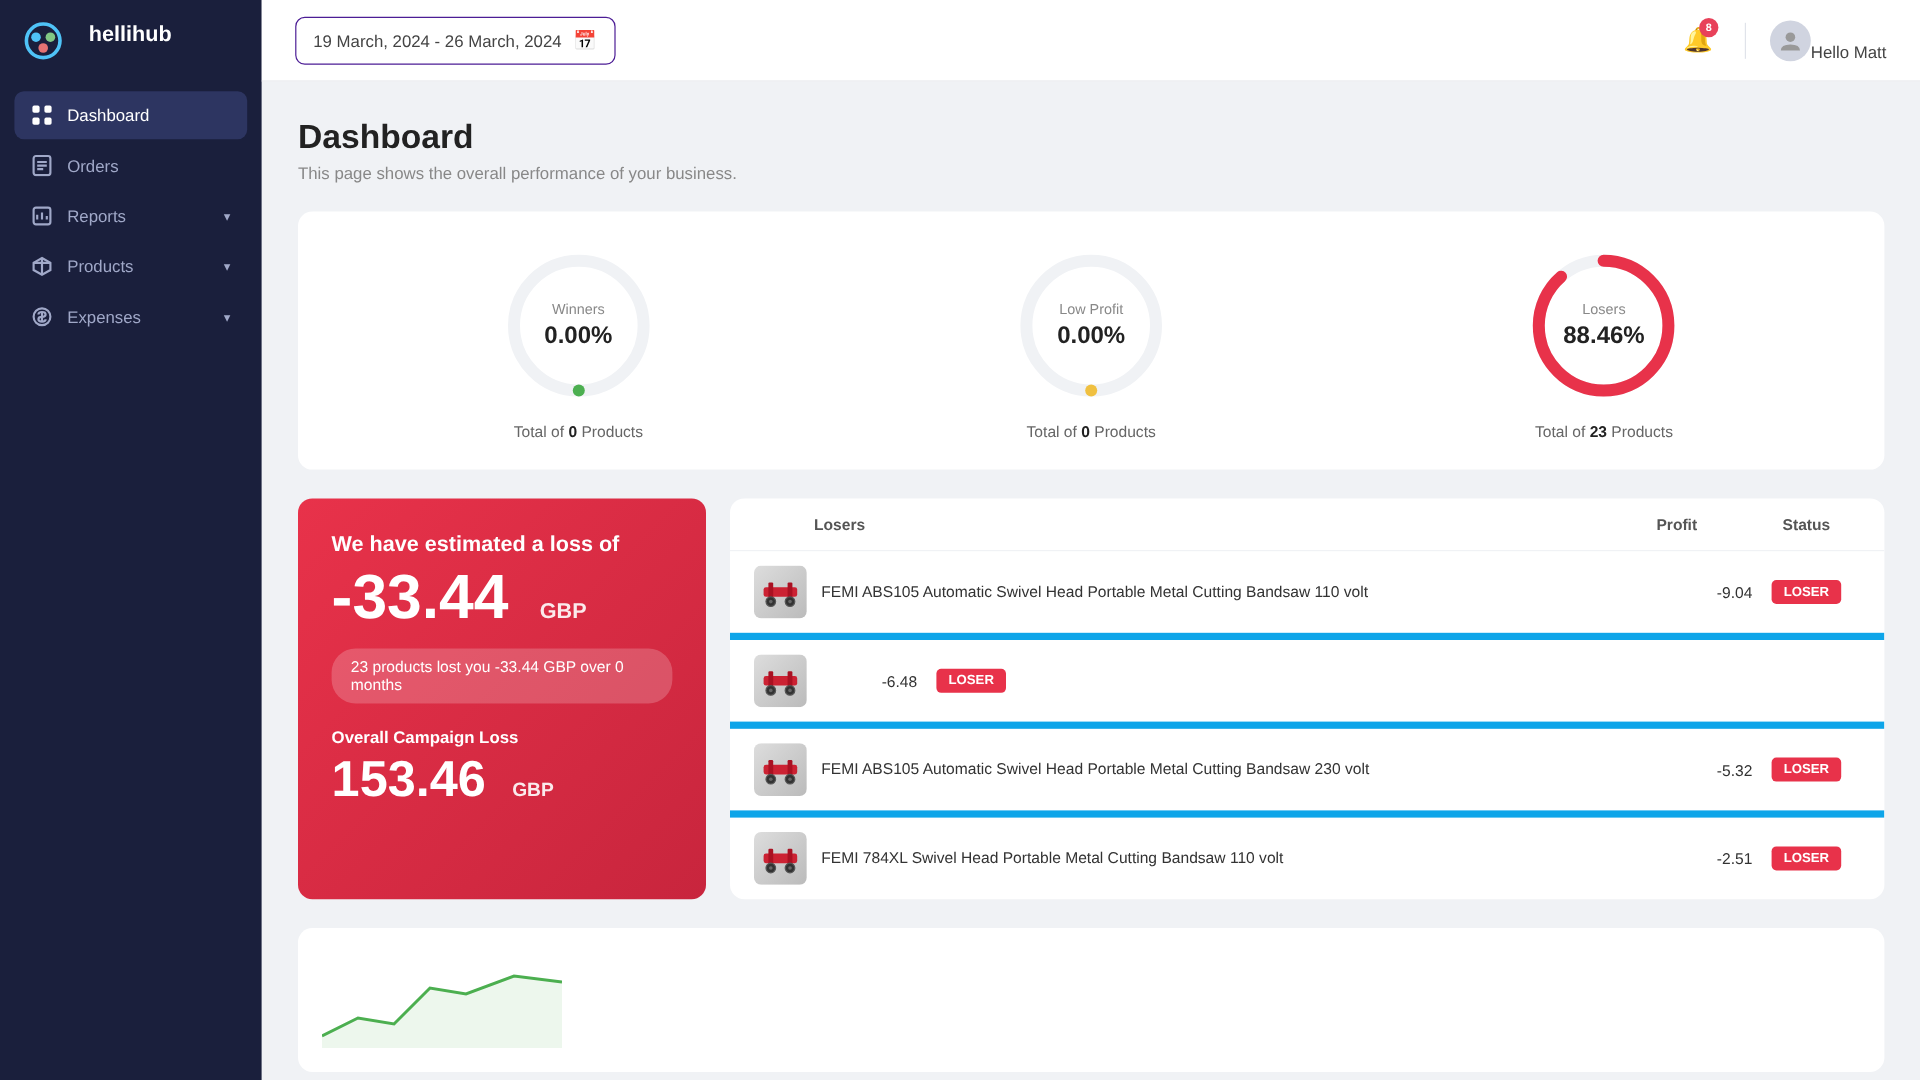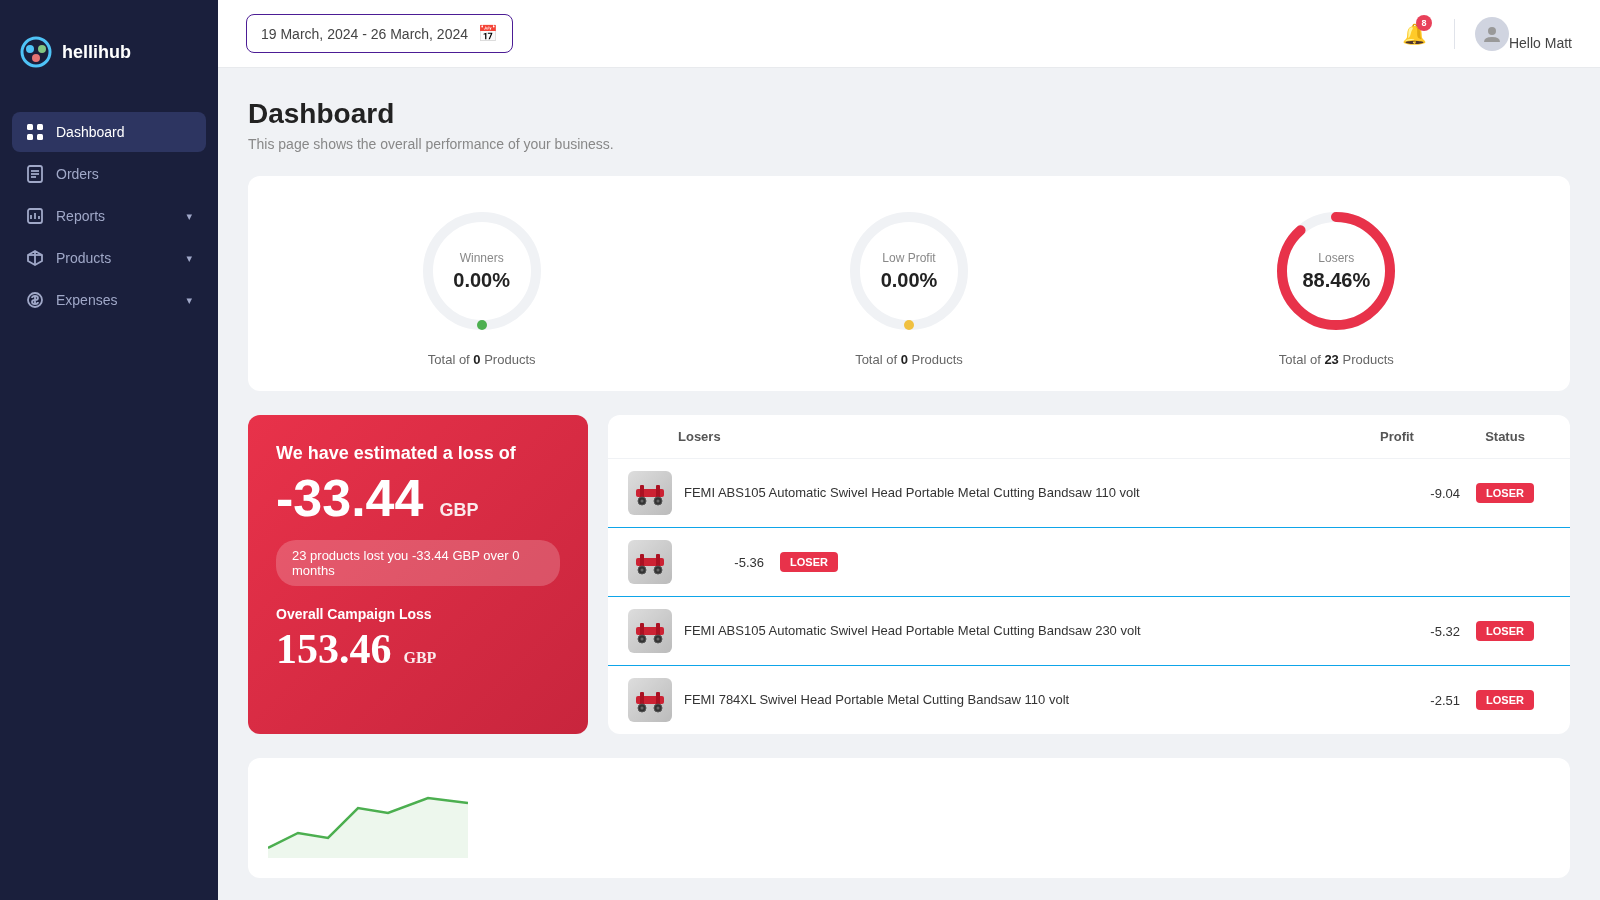--- a/index.html
+++ b/index.html
@@ -9,23 +9,22 @@
     .sidebar {
       width: 218px;
       min-width: 218px;
       background: #1a1f3c;
       display: flex;
       flex-direction: column;
       height: 100vh;
     }
     .sidebar-logo {
       display: flex;
-      align-items: center;
-      gap: 10px;
-      padding: 36px 20px;
+      gap: 22px;
+      padding: 18px 20px;
     }
     .logo-icon {
       width: 32px;
       height: 32px;
     }
     .logo-text {
       color: #fff;
       font-size: 18px;
       font-weight: 600;
     }
@@ -191,39 +190,38 @@
       border-radius: 12px;
       padding: 28px 28px;
       min-width: 340px;
       max-width: 340px;
       color: #fff;
     }
     .loss-intro { font-size: 18px; font-weight: 600; margin-bottom: 8px; }
     .loss-amount {
       display: flex;
       align-items: baseline;
-      gap: 16px;
+      gap: 26px;
       margin-bottom: 16px;
     }
     .loss-number { font-size: 52px; font-weight: 800; line-height: 1; }
     .loss-currency { font-size: 18px; font-weight: 600; opacity: 0.9; }
     .loss-desc-box {
       background: rgba(255,255,255,0.2);
       border-radius: 20px;
       padding: 8px 16px;
       font-size: 13px;
       margin-bottom: 20px;
       display: inline-block;
     }
     .campaign-label { font-size: 14px; font-weight: 600; margin-bottom: 6px; }
     .campaign-amount {
       display: flex;
       align-items: baseline;
-      gap: 12px;
-      font-family: Liberation Serif, serif;
+      gap: 22px;
     }
     .campaign-number { font-size: 42px; font-weight: 800; line-height: 1; }
     .campaign-currency { font-size: 16px; font-weight: 600; opacity: 0.9; }
 
     
     .losers-table-wrap {
       flex: 1;
       background: #fff;
       border-radius: 12px;
       overflow: hidden;
@@ -237,21 +235,21 @@
       font-weight: 600;
       color: #555;
     }
     .th-product { flex: 1; padding-left: 50px; }
     .th-profit { width: 80px; text-align: left; }
     .th-status { width: 90px; text-align: center; }
     .table-row {
       display: flex;
       align-items: center;
       padding: 12px 20px;
-      border-bottom: 1px solid #0ea5e9;
+      border-bottom: 6px solid #0ea5e9;
     }
     .table-row:last-child { border-bottom: none; }
     .product-img {
       width: 44px;
       height: 44px;
       border-radius: 6px;
       background: #f0f2f5;
       margin-right: 12px;
       flex-shrink: 0;
       display: flex;
@@ -489,21 +487,21 @@
           <rect x="4" y="14" width="28" height="8" rx="2" fill="#cc2233"></rect>
           <rect x="8" y="10" width="4" height="16" rx="1" fill="#aa1122"></rect>
           <rect x="24" y="10" width="4" height="16" rx="1" fill="#aa1122"></rect>
           <circle cx="10" cy="26" r="4" fill="#333" stroke="#555" stroke-width="1"></circle>
           <circle cx="10" cy="26" r="1.5" fill="#666"></circle>
           <circle cx="26" cy="26" r="4" fill="#333" stroke="#555" stroke-width="1"></circle>
           <circle cx="26" cy="26" r="1.5" fill="#666"></circle>
         </svg>
       </div>
     </div>
-    <span class="profit-value">-5.36</span>
+    <span class="profit-value">-6.48</span>
     <div class="status-badge">
       <span class="loser-badge">LOSER</span>
     </div>
   </div>
             <div class="table-row">
     <div class="product-img">
       <div class="product-img-placeholder">
         <svg width="36" height="36" viewBox="0 0 36 36">
           <rect x="4" y="14" width="28" height="8" rx="2" fill="#cc2233"></rect>
           <rect x="8" y="10" width="4" height="16" rx="1" fill="#aa1122"></rect>

